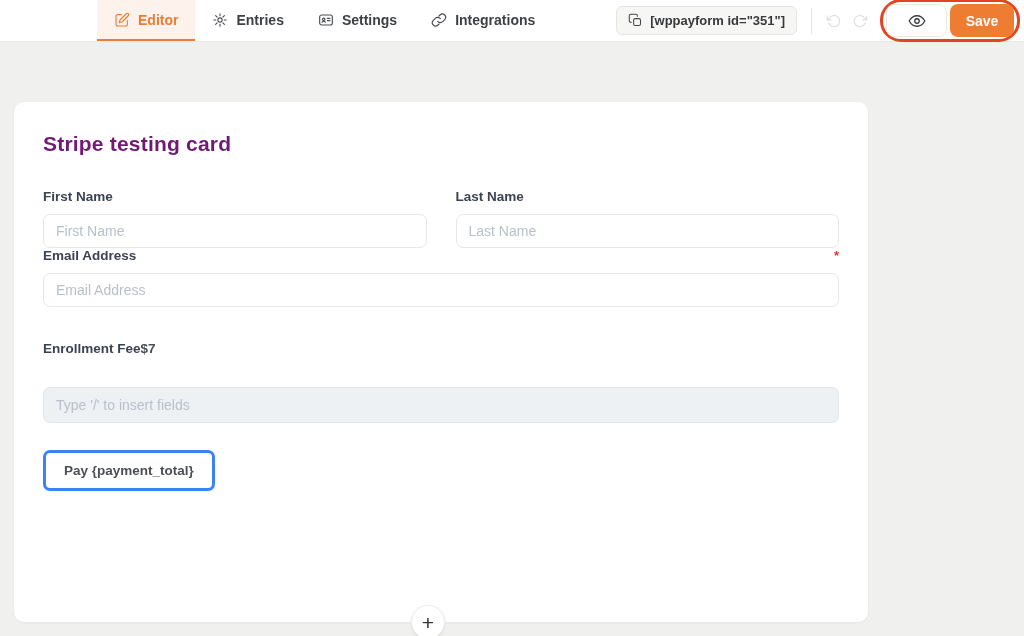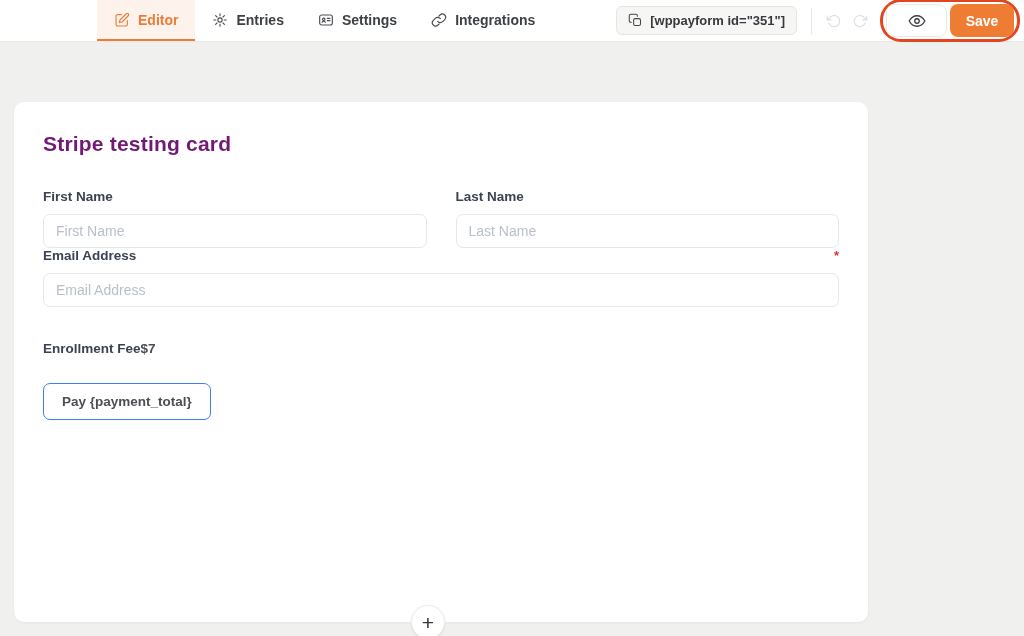--- a/index.html
+++ b/index.html
@@ -130,21 +130,21 @@
   .cardinfo-input {
     margin-top: 31px;
     height: 36px;
     background: #eef1f4;
     border-color: #e2e6ea;
   }
   .pay-btn {
     margin-top: 27px;
     display: inline-block;
     background: #ffffff;
-    border: 1px solid #3b82f6;
+    border: 3px solid #3b82f6;
     border-radius: 7px;
     padding: 10px 18px;
     font-size: 13.5px; font-weight: 700; color: #4b4f55;
     font-family: "Liberation Sans", sans-serif;
     box-shadow: 0 1px 1px rgba(30,30,30,.03);
     cursor: pointer;
   }
   .add-field-btn {
     position: absolute;
     left: 397px; bottom: -17px;
@@ -254,20 +254,21 @@
         <span class="req-star">*</span>
       </div>
       <input class="text-input" type="text" placeholder="Email Address" style="">
     </div>
 
     <div class="row-fee">
       <span class="field-label">Enrollment Fee</span>
       <span class="fee-amount">$7</span>
     </div>
 
+    <input class="text-input cardinfo-input" type="text" placeholder="Type '/' to insert fields" style="">
 
     <div>
       <button class="pay-btn">Pay {payment_total}</button>
     </div>
 
     <div class="add-field-btn">
       <span>+</span>
     </div>
   </section>
 </main>

